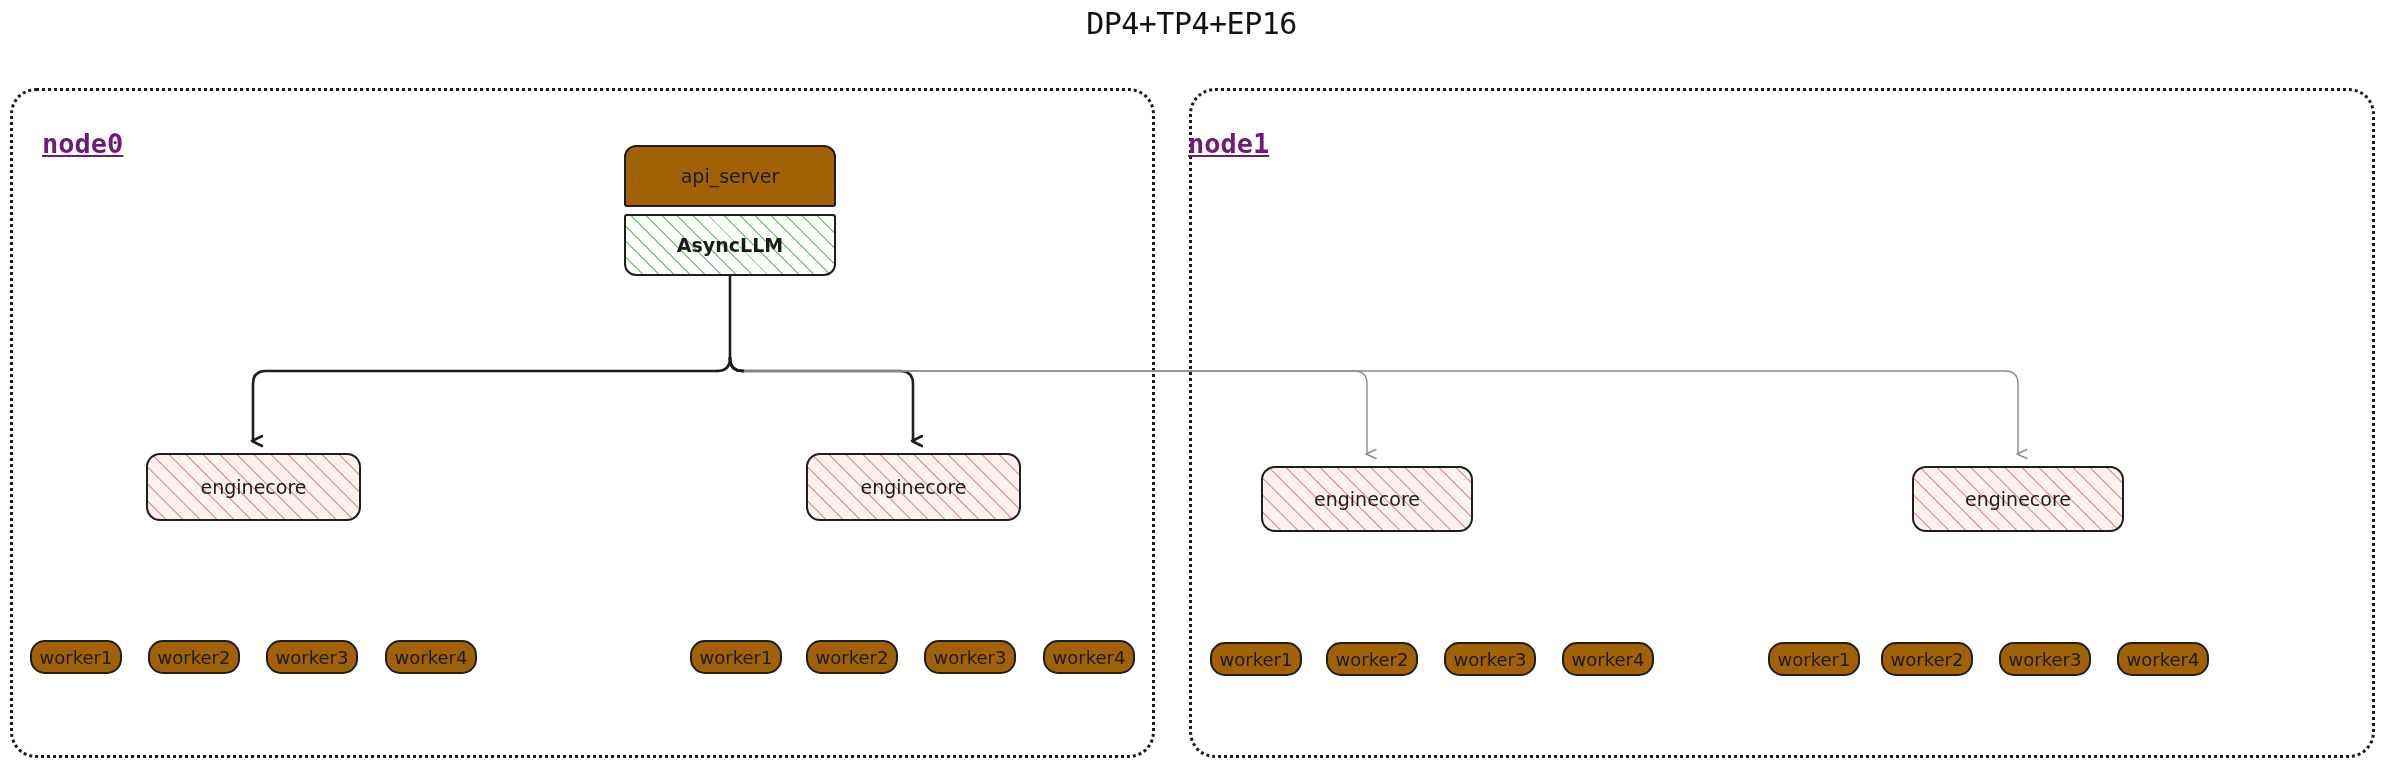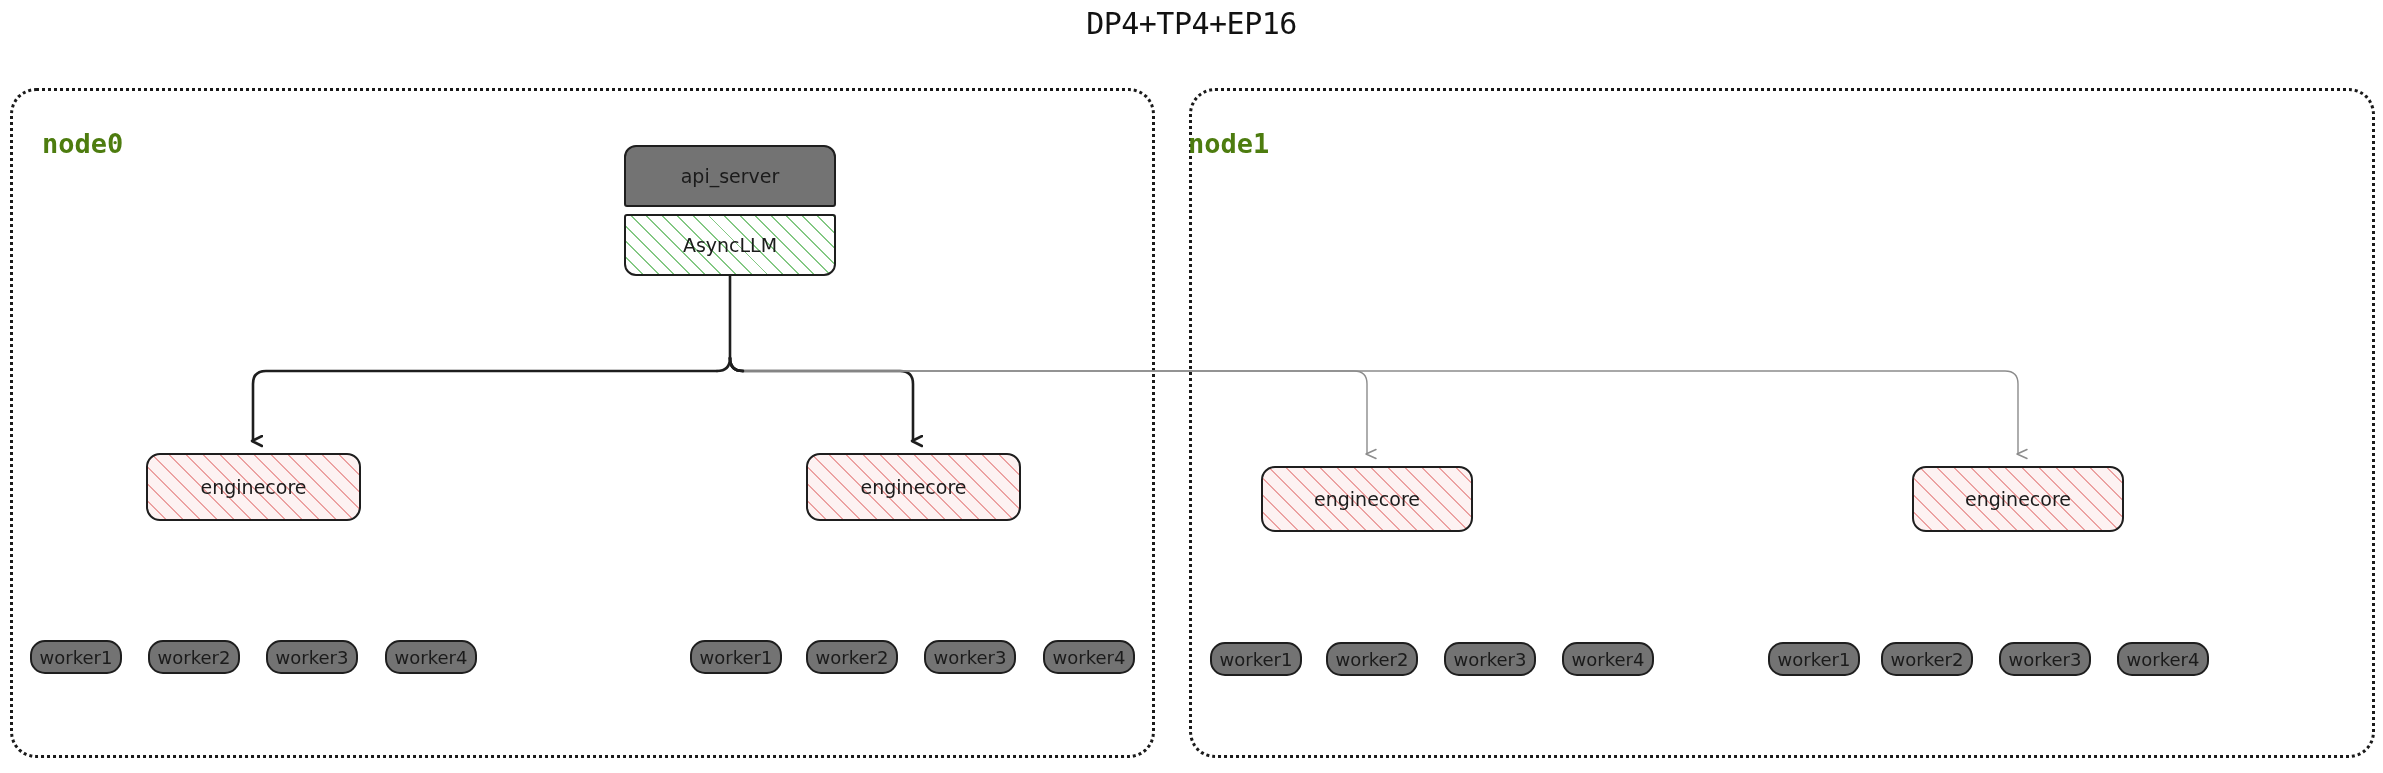--- a/index.html
+++ b/index.html
@@ -27,32 +27,33 @@
     position: absolute;
     border: 3px dotted #1a1a1a;
     border-radius: 26px;
     background: transparent;
   }
   .node-label {
     position: absolute;
     font-family: "DejaVu Sans Mono", monospace;
     font-size: 27px;
     font-weight: 700;
-    color: #4d7c0f;
+    color: #701a75;
     white-space: nowrap;
+    text-decoration: underline;
   }
 
   
   .gbox {
     position: absolute;
     display: flex;
     align-items: center;
     justify-content: center;
     border: 2.6px solid #1e1e1e;
-    background: #737373;
+    background: #a16207;
     color: #1b1b1b;
     font-family: "DejaVu Sans", sans-serif;
     white-space: nowrap;
     z-index: 5;
   }
 
   .box-api {
     border-radius: 12px 12px 3px 3px;
     font-size: 19px;
   }
@@ -126,21 +127,21 @@
         <path d="M730,358 Q730,371 743,371" fill="none" stroke="#1e1e1e" stroke-width="2.6" stroke-linecap="round"></path>
         <path d="M743,371 L2005,371 Q2018,371 2018,384 L2018,454" fill="none" stroke="#8c8c8c" stroke-width="1.4" stroke-linecap="round" marker-end="url(#ah-light)"></path>
         <path d="M730,358 Q730,371 743,371" fill="none" stroke="#1e1e1e" stroke-width="2.6" stroke-linecap="round"></path>
       </g>
   </svg>
 
   <div class="gbox box-api" style="left: 624px; top: 145px; width: 212px; height: 62px;">
     <span>api_server</span>
   </div>
 
-  <div class="gbox box-async" style="left: 624px; top: 214px; width: 212px; height: 62px;">
+  <div class="gbox box-async" style="left: 624px; top: 214px; width: 212px; height: 62px; font-weight: bold;">
     <span>AsyncLLM</span>
   </div>
 
   <div id="cores-layer">
       <div class="gbox box-core" style="left: 146px; top: 453px; width: 215px; height: 68px;">
         <span>enginecore</span>
       </div>
       <div class="gbox box-core" style="left: 806px; top: 453px; width: 215px; height: 68px;">
         <span>enginecore</span>
       </div>

